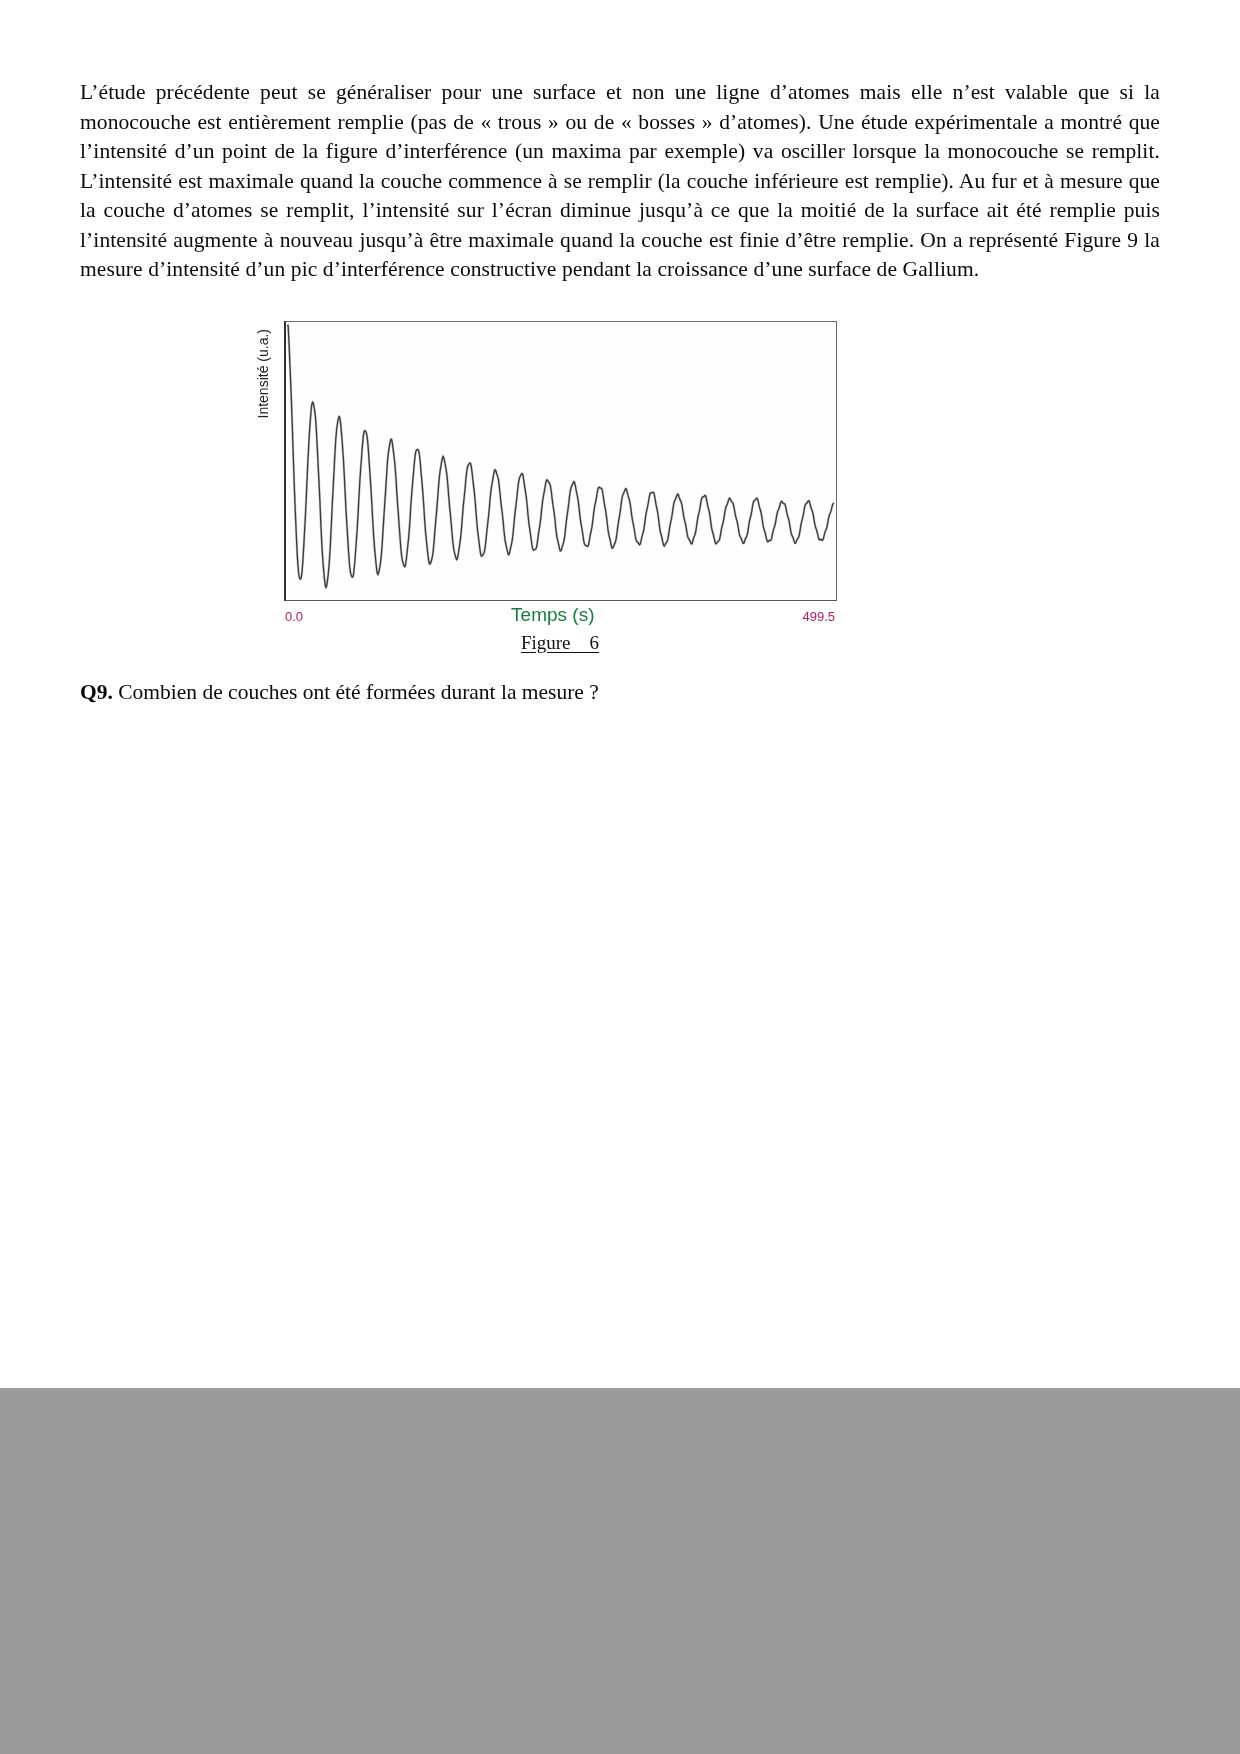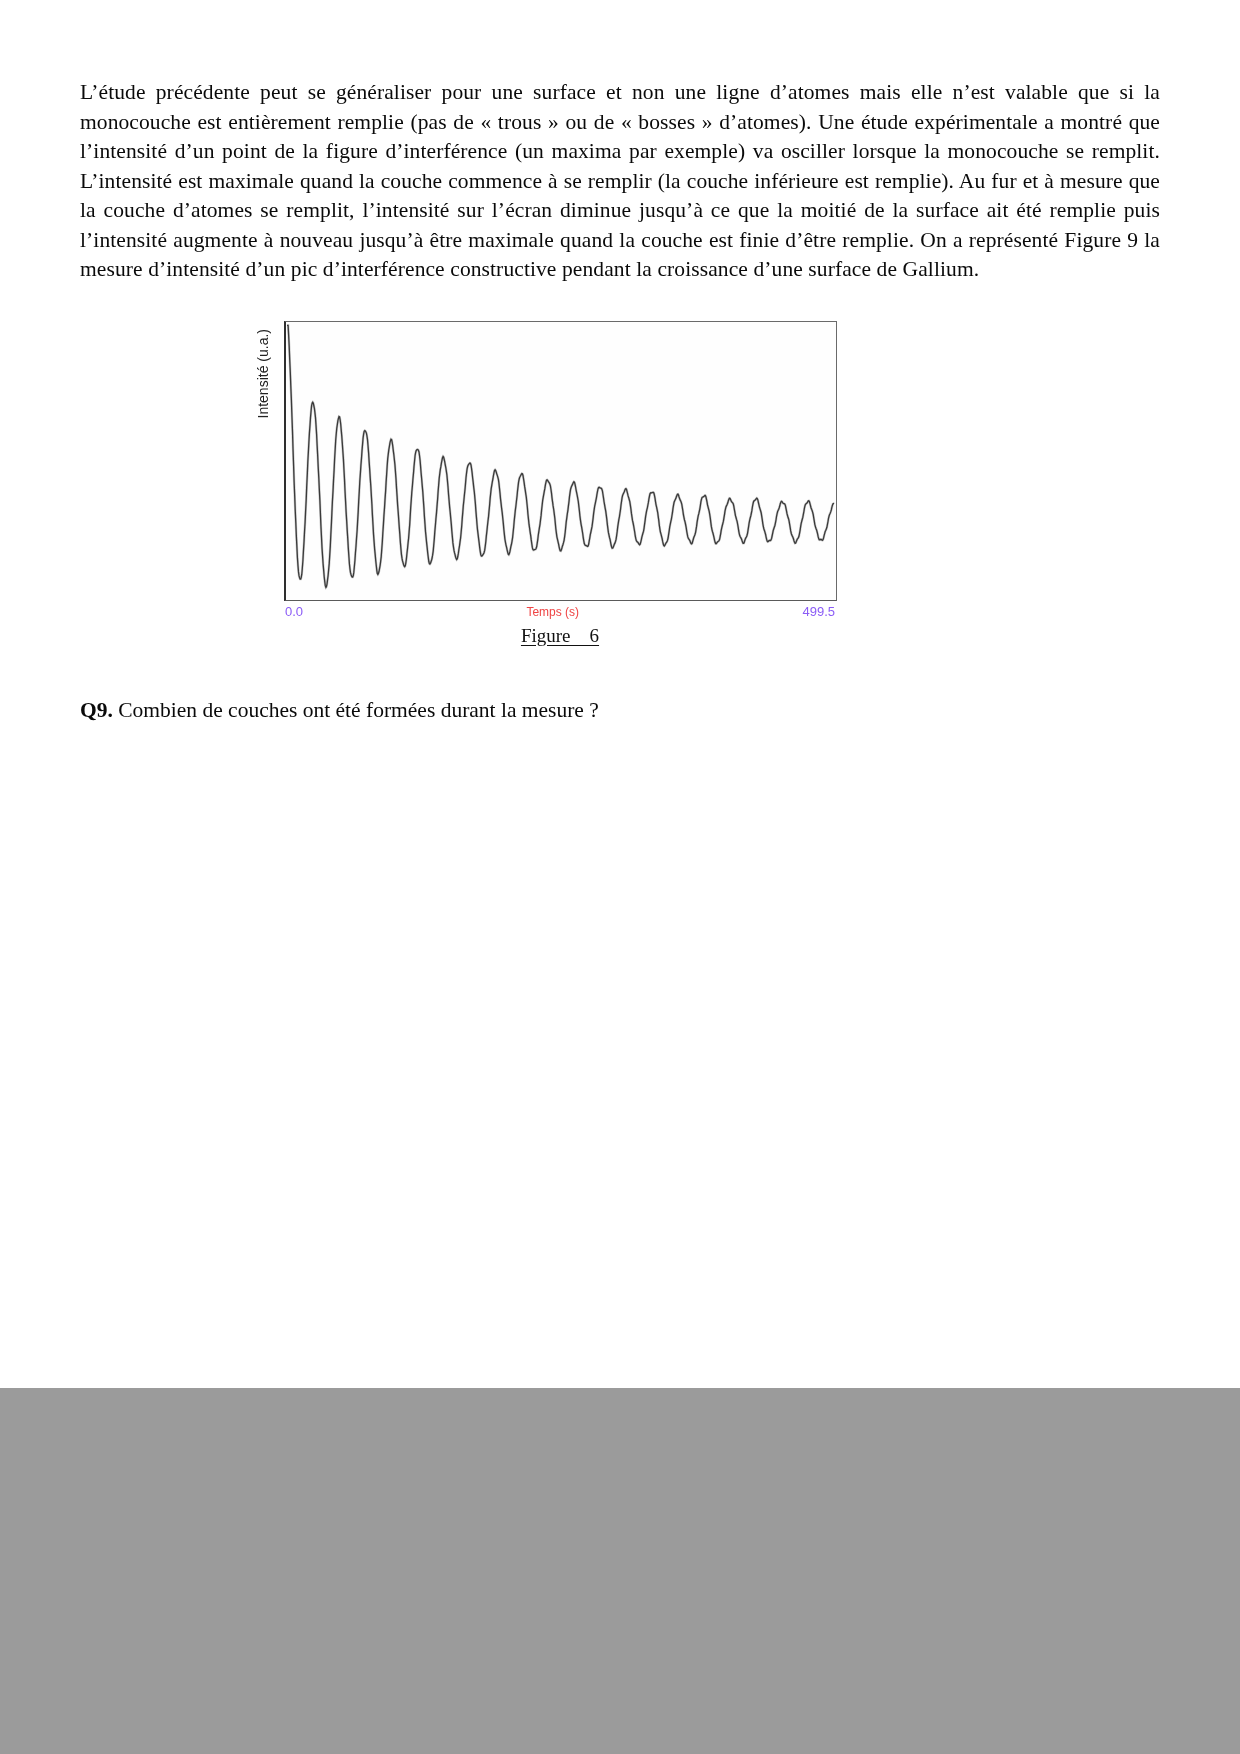--- a/index.html
+++ b/index.html
@@ -57,37 +57,37 @@
   .plot-area svg { display: block; }
   .xtick-row {
     margin-left: 30px;
     width: 550px;
     display: flex;
     justify-content: space-between;
     align-items: baseline;
     margin-top: 3px;
     font-family: "Liberation Sans", sans-serif;
   }
-  .xtick { font-size: 13px; color: #8b5cf6; }
-  .xlabel { font-size: 12px; color: #ef4444; }
+  .xtick { font-size: 13px; color: #be185d; }
+  .xlabel { font-size: 19px; color: #15803d; }
   .caption {
     margin-left: 30px;
     width: 550px;
     text-align: center;
     margin-top: 6px;
     font-size: 19px;
     color: #111;
   }
   .caption span {
     text-decoration: underline;
     text-underline-offset: 3px;
     white-space: pre;
   }
   
-  .questions { margin-top: 49px; }
+  .questions { margin-top: 24px; }
   .question {
     margin: 0;
     font-size: 21.5px;
     line-height: 29.5px;
     text-align: justify;
   }
   .qlabel { font-weight: bold; }
 </style>
 </head>
 <body>

